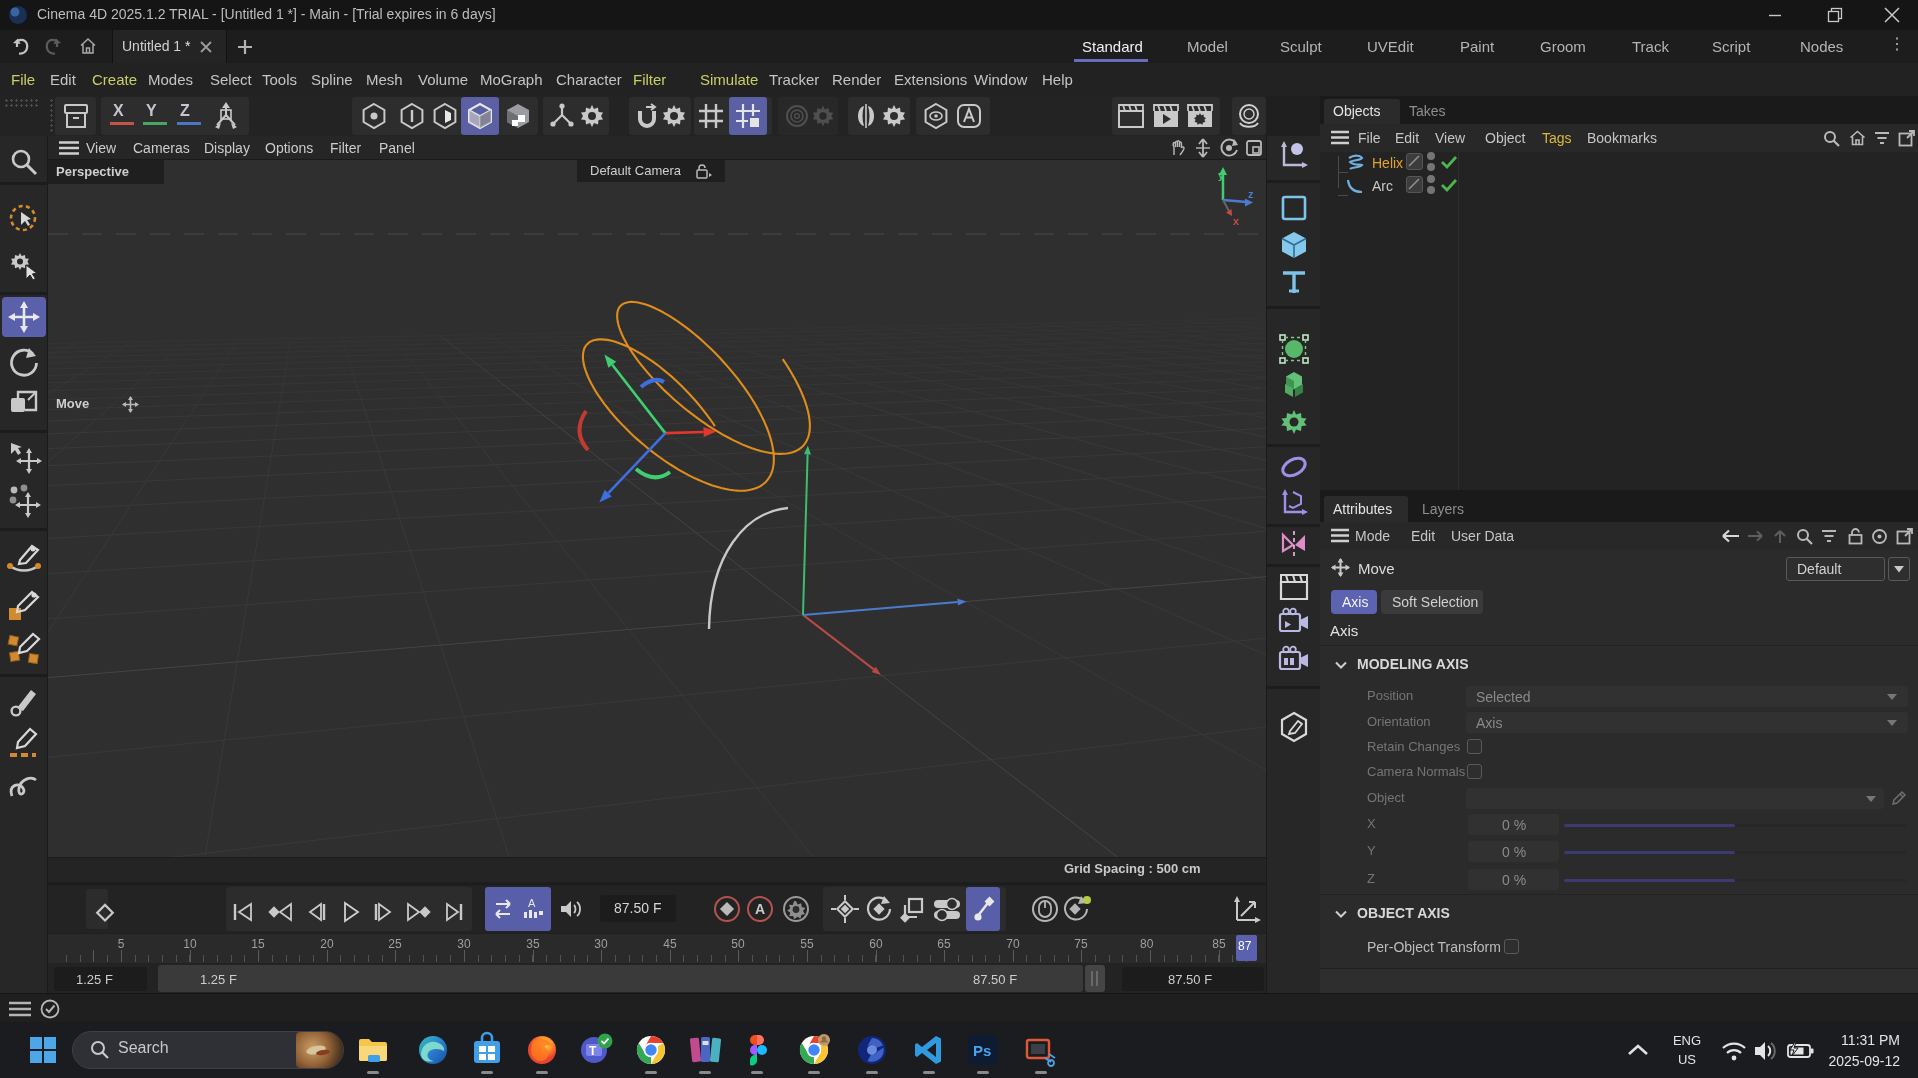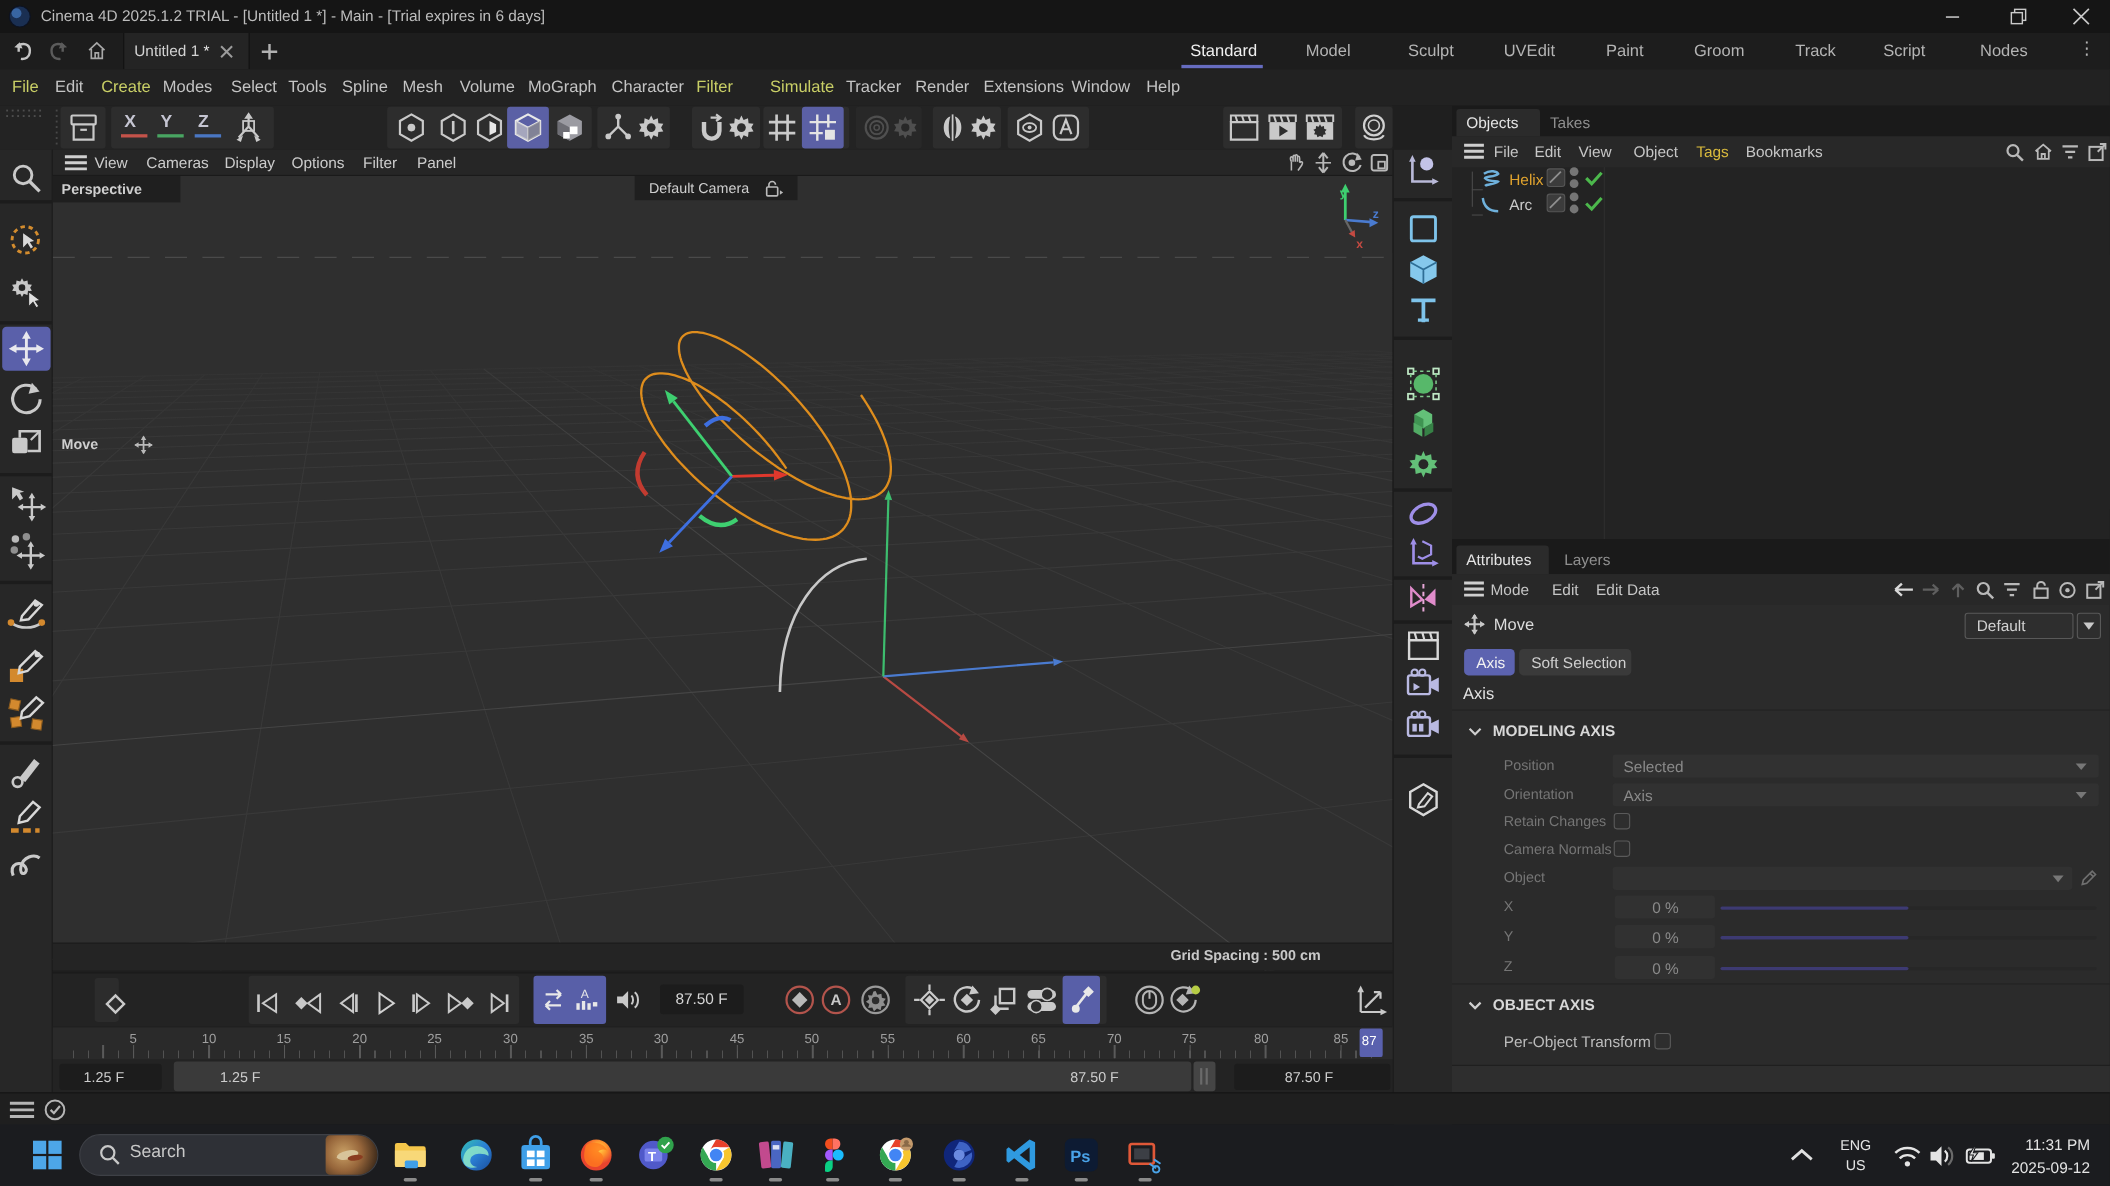--- a/index.html
+++ b/index.html
@@ -609,21 +609,21 @@
  <div class="ab" style="left:0;top:0;width:598px;height:32px;background:#1a1a1a"></div>
  <div class="ab" style="left:4px;top:6px;width:84px;height:26px;background:#2b2b2b;border-radius:3px 3px 0 0"></div>
  <div class="tx" style="left:13px;top:11px;font-size:14px;color:#e4e4e4">Attributes</div>
  <div class="tx" style="left:102px;top:11px;font-size:14px;color:#8f8f8f">Layers</div>
  <div class="ab" style="left:0;top:32px;width:598px;height:28px;background:#282828"></div>
  <svg width="20" height="16" style="left:10px;top:38px">
       <path d="M1,2 L19,2 M1,7.5 L19,7.5 M1,13 L19,13" stroke="#cfcfcf" stroke-width="2.6"></path>
     </svg>
  <div class="tx" style="left:35px;top:38px;font-size:14px;color:#c6c6c6">Mode</div>
  <div class="tx" style="left:91px;top:38px;font-size:14px;color:#c6c6c6">Edit</div>
- <div class="tx" style="left:131px;top:38px;font-size:14px;color:#c6c6c6">Edit Data</div>
+ <div class="tx" style="left:131px;top:38px;font-size:14px;color:#c6c6c6">User Data</div>
  <svg width="20" height="14" style="left:400px;top:39px">
       <path d="M19,7 L3,7 M3,7 L9,1.5 M3,7 L9,12.5" stroke="#d8d8d8" stroke-width="2.2" fill="none"></path>
     </svg>
  <svg width="18" height="14" style="left:427px;top:39px">
       <path d="M1,7 L15,7 M15,7 L10,2.5 M15,7 L10,11.5" stroke="#5f5f5f" stroke-width="2" fill="none"></path>
     </svg>
  <svg width="14" height="16" style="left:453px;top:38px">
       <path d="M7,15 L7,3 M7,3 L2,8 M7,3 L12,8" stroke="#5f5f5f" stroke-width="2" fill="none"></path>
     </svg>
  <svg width="17" height="17" style="left:476px;top:38px">

